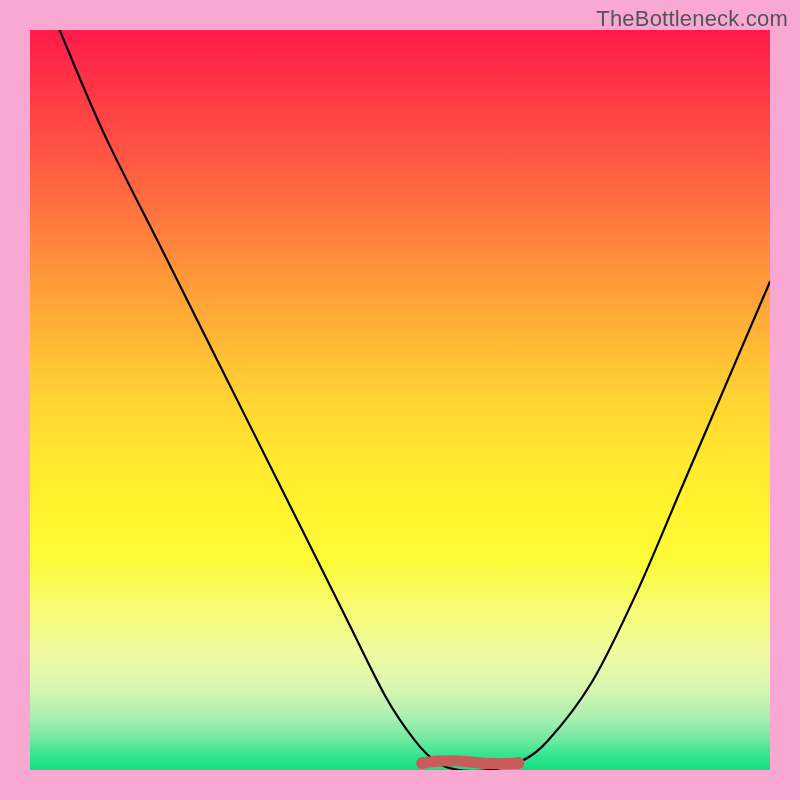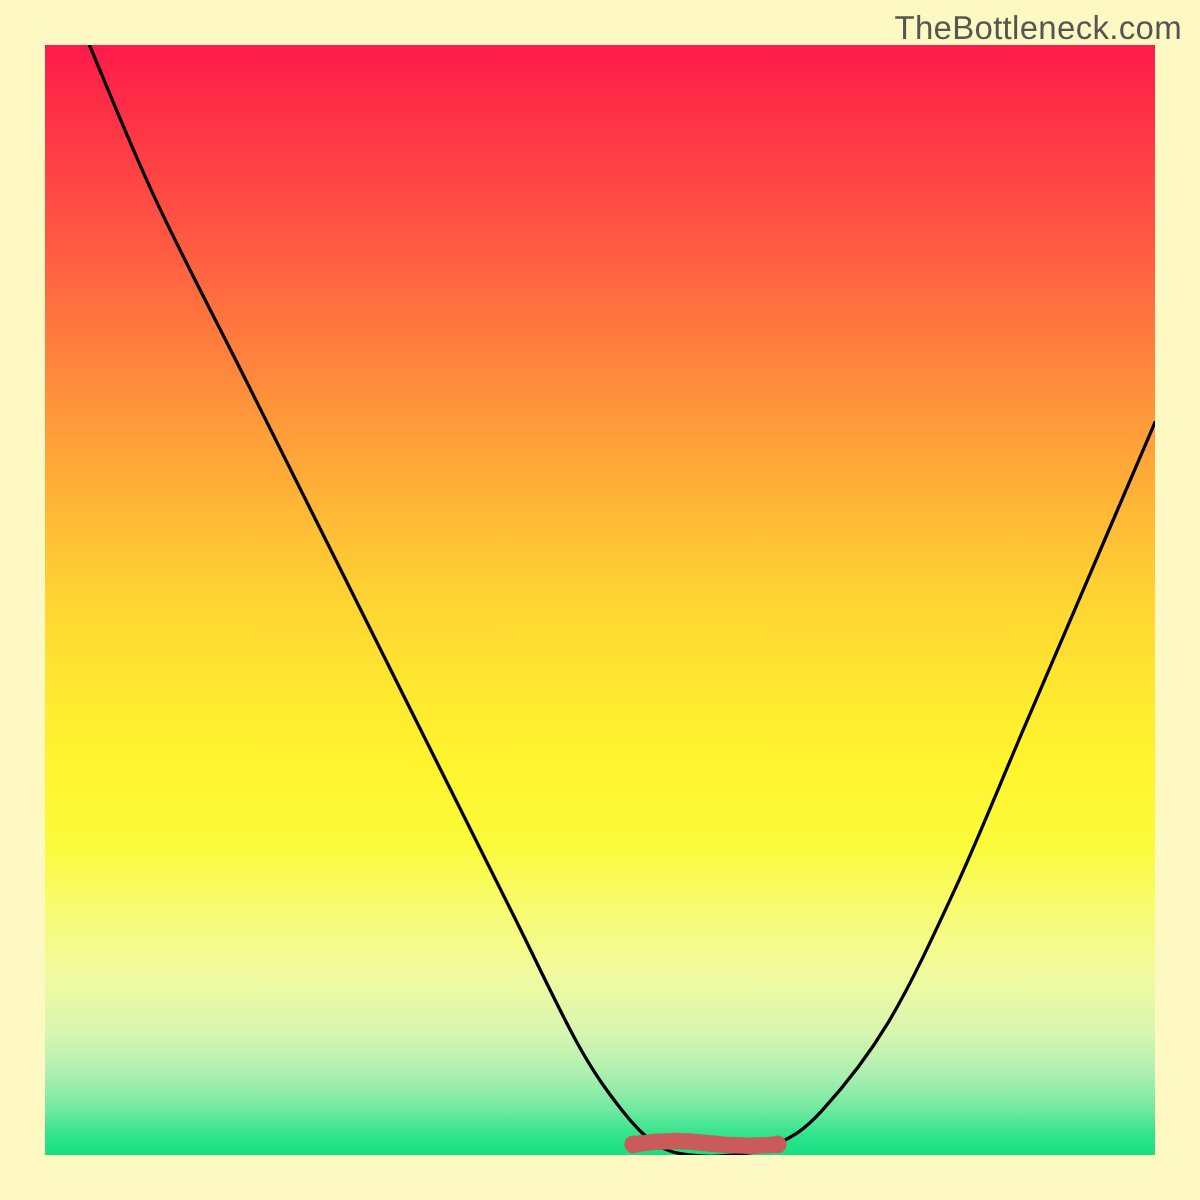--- a/index.html
+++ b/index.html
@@ -1,17 +1,17 @@
 <!DOCTYPE html>
 <html><head>
 <meta charset="utf-8">
 <style>
   * { margin: 0; padding: 0; box-sizing: border-box; }
   body { width: 800px; height: 800px; overflow: hidden; font-family: Arial, sans-serif; }
-  .container { position: relative; width: 800px; height: 800px; background: #fef9c3; }
+  .container { position: relative; width: 800px; height: 800px; background: #f9a8d4; }
   .watermark {
     position: absolute;
     top: 6px;
     right: 12px;
     color: #555;
     font-size: 22px;
     font-weight: 500;
     z-index: 10;
     letter-spacing: 0.2px;
   }

